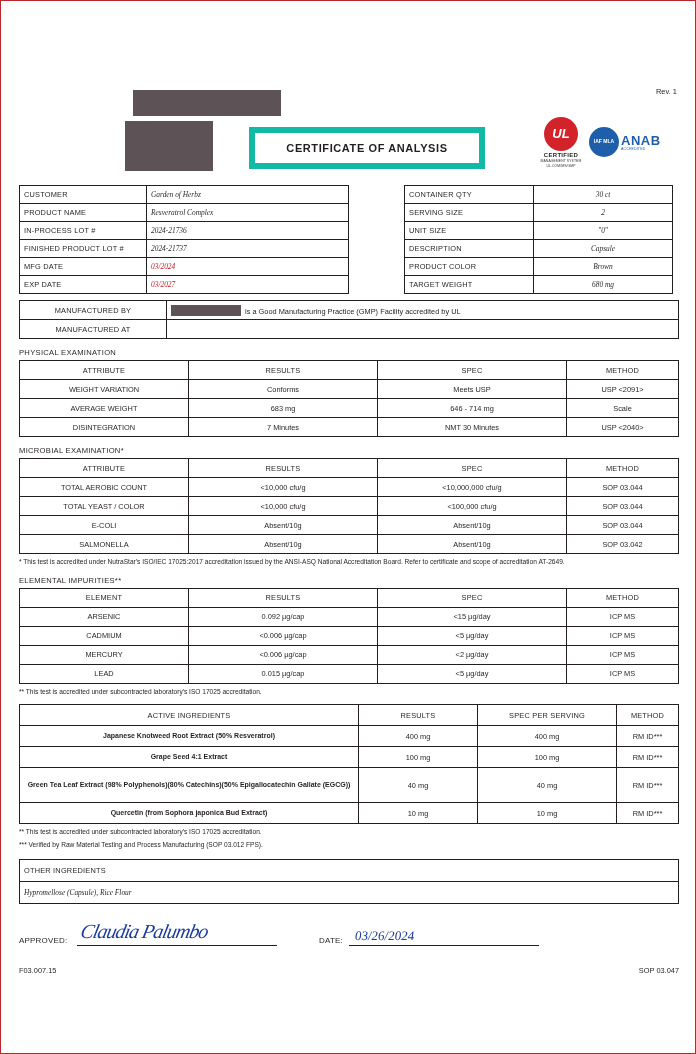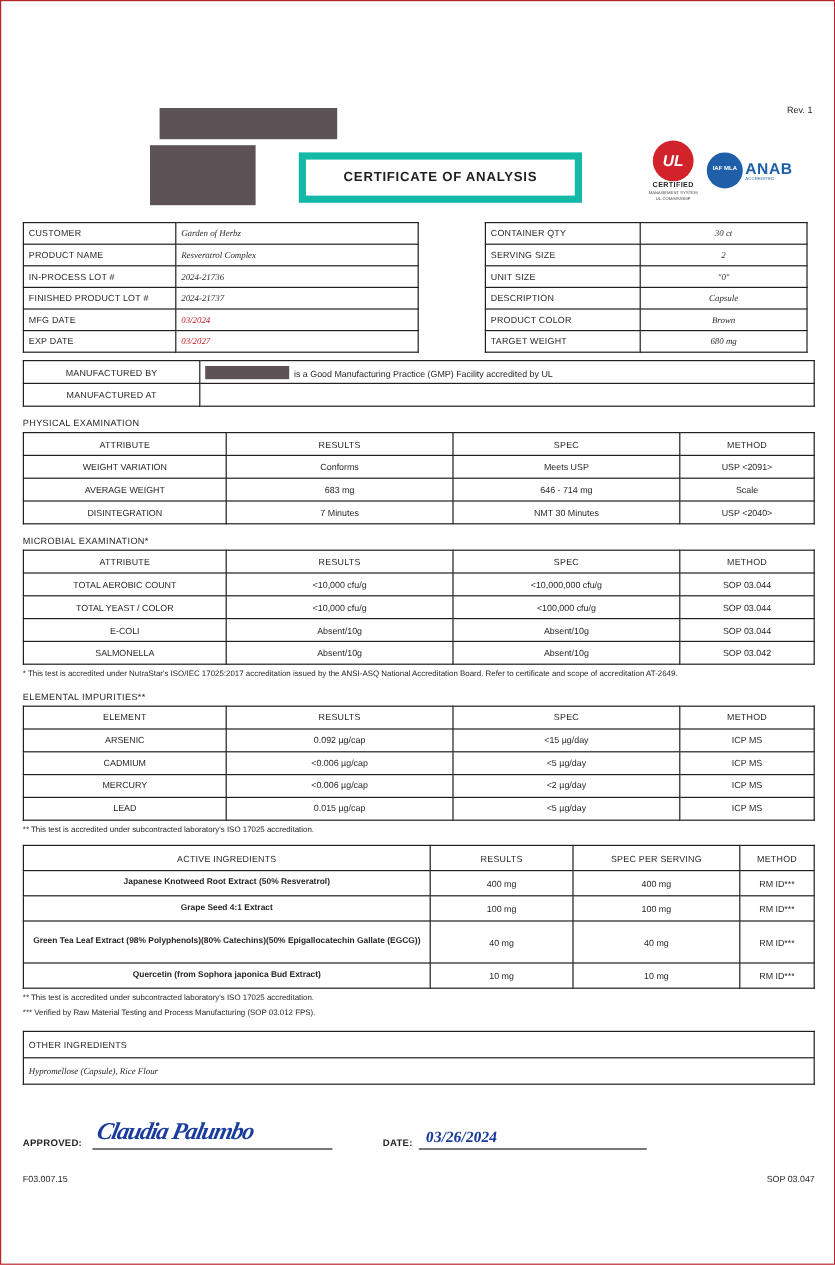--- a/index.html
+++ b/index.html
@@ -201,25 +201,24 @@
     line-height: 1.35;
   }
 
   .other-table { margin-top: 10px; }
   .other-table td { height: 15px; text-align: left; }
   .other-hdr { letter-spacing: .2px; }
   .other-val { font-family: "Liberation Serif", serif; font-style: italic; }
 
   
   .approval {
-    margin-top: 26px;
+    margin-top: 14px;
     position: relative;
     height: 34px;
     font-size: 8px;
-    font-weight: bold;
   }
   .appr-label { position: absolute; left: 0; top: 18px; letter-spacing: .2px; }
   .appr-line { position: absolute; left: 58px; top: 27px; width: 200px; border-bottom: 1px solid #231f20; }
   .sig {
     position: absolute;
     left: 62px;
     top: 2px;
     font-family: "Liberation Serif", serif;
     font-style: italic;
     font-size: 20px;

